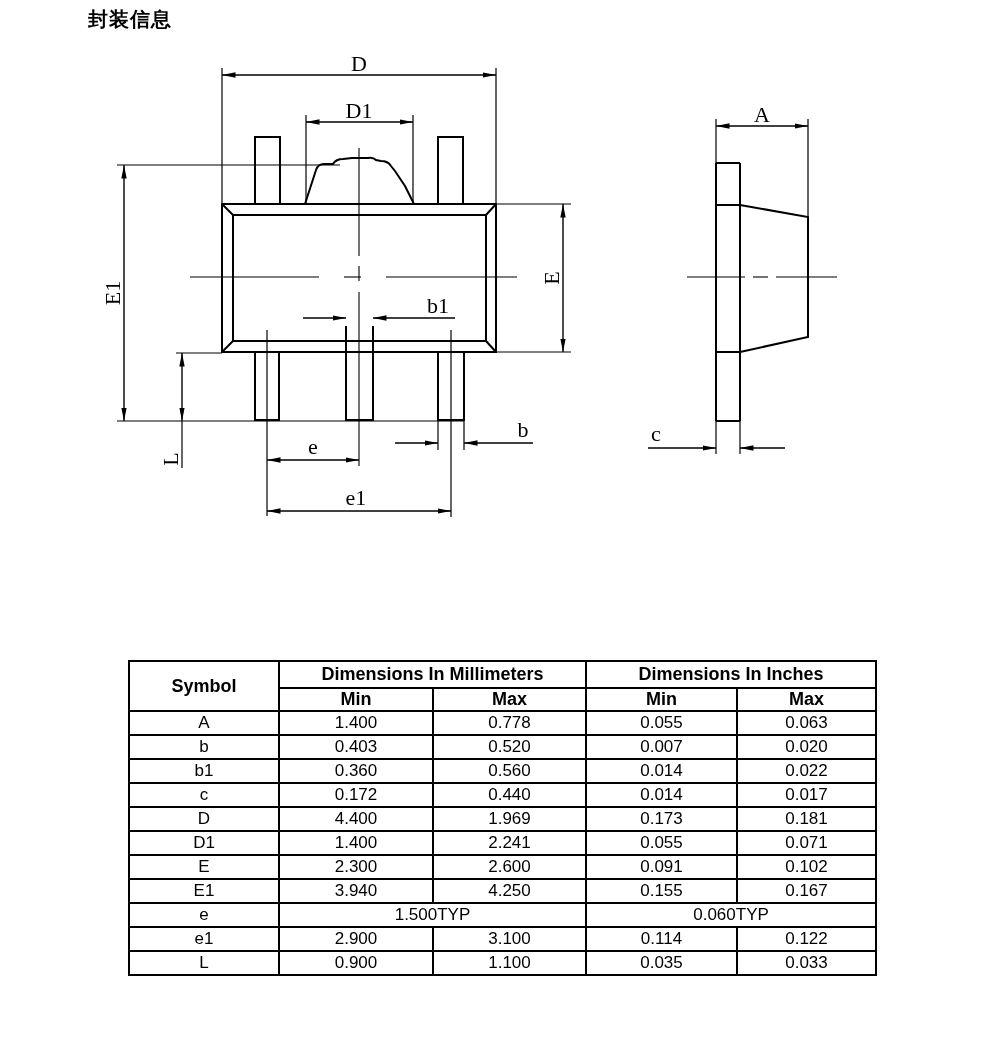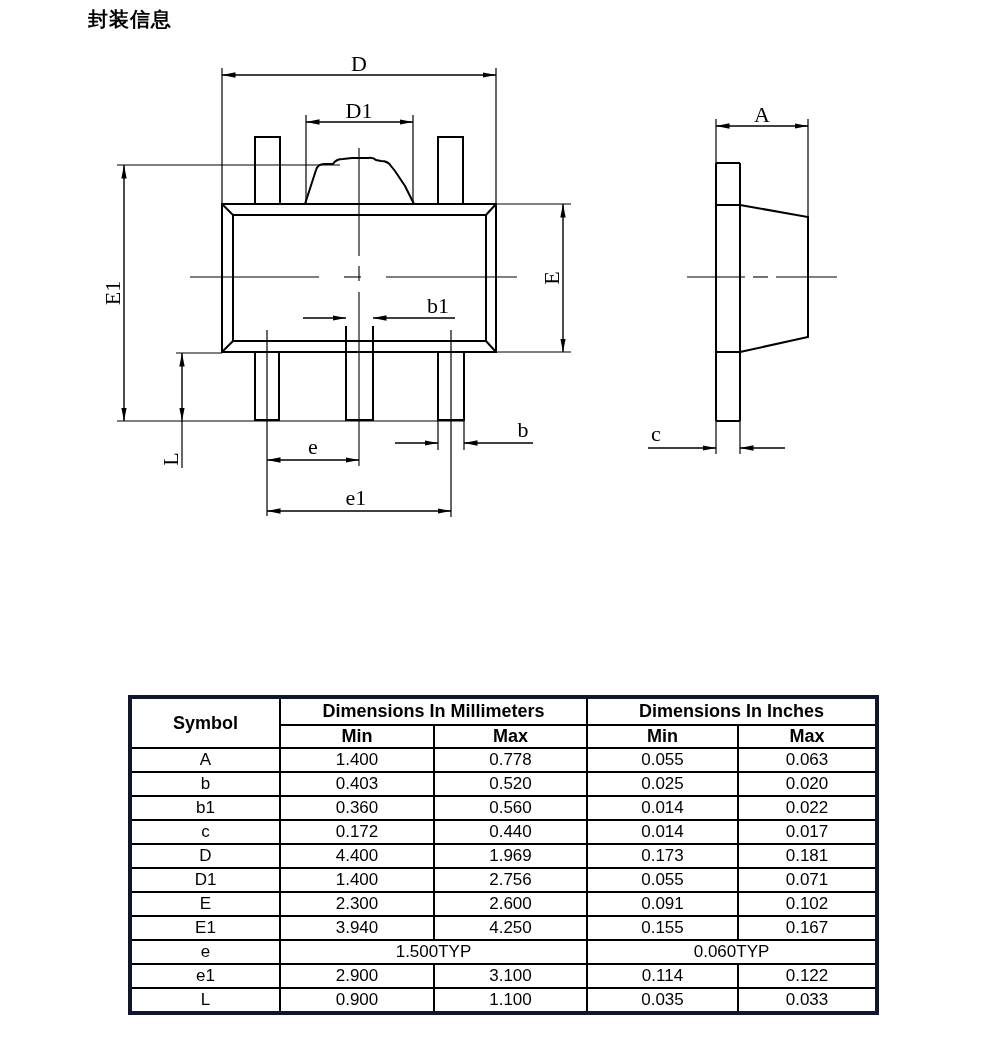--- a/index.html
+++ b/index.html
@@ -6,22 +6,22 @@
   #page{position:relative;width:991px;height:1064px;background:#ffffff;overflow:hidden;
         font-family:"Liberation Sans",sans-serif;color:#000;}
   #title{position:absolute;left:88px;top:6px;font-size:20px;font-weight:bold;
          font-family:"Liberation Sans",sans-serif;letter-spacing:1px;}
   #drawing{position:absolute;left:0;top:0;}
   #drawing .obj{stroke:#000;stroke-width:2;fill:none;}
   #drawing .dim{stroke:#000;stroke-width:1.4;fill:none;}
   #drawing .ext{stroke:#000;stroke-width:1.2;fill:none;}
   #drawing .cl{stroke:#000;stroke-width:1.1;fill:none;}
   #drawing text{font-family:"Liberation Serif","DejaVu Serif",serif;font-size:22px;fill:#000;}
-  #dimtable{position:absolute;left:128px;top:695px;width:747px;border-collapse:collapse;
-            table-layout:fixed;background:#fff;border:4px solid #0f172a;}
+  #dimtable{position:absolute;left:128px;top:660px;width:747px;border-collapse:collapse;
+            table-layout:fixed;background:#fff;border:1px solid #0f172a;}
   #dimtable th,#dimtable td{border:2px solid #000;text-align:center;vertical-align:middle;
             padding:0;overflow:hidden;white-space:nowrap;}
   #dimtable th{font-size:18px;font-weight:bold;font-family:"Liberation Sans",sans-serif;}
   #dimtable td{font-size:17px;font-weight:normal;font-family:"Liberation Sans",sans-serif;}
   #dimtable tr.h1 th{height:25px;}
   #dimtable tr.h2 th{height:21px;}
   #dimtable tr.data td{height:22px;}
 </style>
 </head>
 <body>
@@ -195,21 +195,21 @@
       <td>A</td>
       <td>1.400</td>
       <td>0.778</td>
       <td>0.055</td>
       <td>0.063</td>
     </tr>
     <tr class="data">
       <td>b</td>
       <td>0.403</td>
       <td>0.520</td>
-      <td>0.025</td>
+      <td>0.007</td>
       <td>0.020</td>
     </tr>
     <tr class="data">
       <td>b1</td>
       <td>0.360</td>
       <td>0.560</td>
       <td>0.014</td>
       <td>0.022</td>
     </tr>
     <tr class="data">
@@ -222,21 +222,21 @@
     <tr class="data">
       <td>D</td>
       <td>4.400</td>
       <td>1.969</td>
       <td>0.173</td>
       <td>0.181</td>
     </tr>
     <tr class="data">
       <td>D1</td>
       <td>1.400</td>
-      <td>2.756</td>
+      <td>2.241</td>
       <td>0.055</td>
       <td>0.071</td>
     </tr>
     <tr class="data">
       <td>E</td>
       <td>2.300</td>
       <td>2.600</td>
       <td>0.091</td>
       <td>0.102</td>
     </tr>

